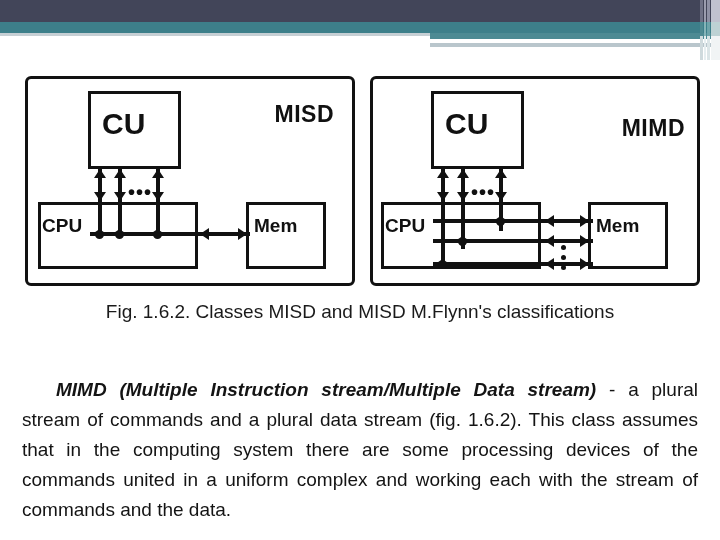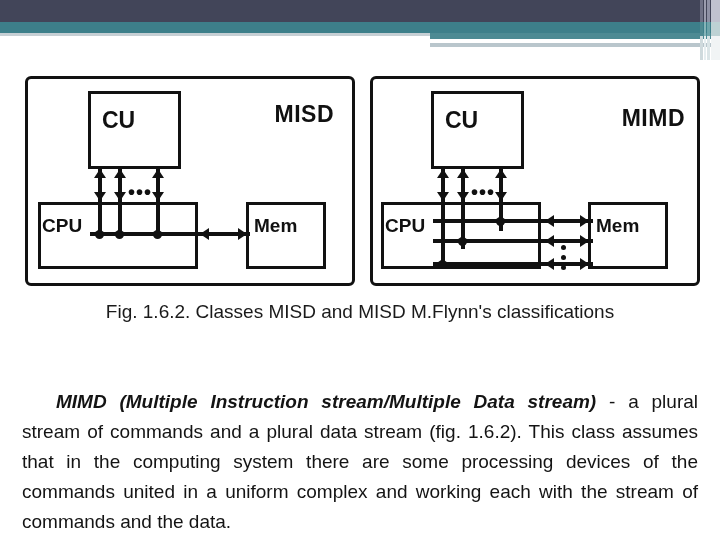--- a/index.html
+++ b/index.html
@@ -122,21 +122,21 @@
 
   .panel-title {
     position: absolute;
     font-weight: bold;
     font-size: 23px;
     letter-spacing: 0.5px;
     color: #111;
     font-family: "Liberation Sans", sans-serif;
   }
   #title-misd { right: 18px; top: 22px; }
-  #title-mimd { right: 12px; top: 26px; }
+  #title-mimd { right: 12px; top: 36px; }
 
   .node {
     position: absolute;
     border: 3px solid #111;
     background: #fff;
     box-sizing: border-box;
     font-weight: bold;
     color: #111;
     font-family: "Liberation Sans", sans-serif;
   }
@@ -145,21 +145,21 @@
     font-weight: bold;
     color: #111;
     font-size: 19px;
     font-family: "Liberation Sans", sans-serif;
   }
 
   
   .cu-box { width: 93px; height: 78px; }
   #cu-misd { left: 60px; top: 12px; }
   #cu-mimd { left: 58px; top: 12px; }
-  .cu-text { font-size: 23px; }
+  .cu-text { font-size: 30px; }
   #cu-misd-label { left: 74px; top: 28px; }
   #cu-mimd-label { left: 72px; top: 28px; }
 
   
   .cpu-box { width: 160px; height: 67px; }
   #cpu-misd { left: 10px; top: 123px; }
   #cpu-mimd { left: 8px; top: 123px; }
   #cpu-misd-label { left: 14px; top: 136px; }
   #cpu-mimd-label { left: 12px; top: 136px; }
 
@@ -246,21 +246,21 @@
     text-align: center;
     font-size: 19px;
     color: #1a1a1a;
     line-height: 24px;
     font-family: "Liberation Sans", sans-serif;
   }
 
   
   #body-text {
     position: absolute;
-    left: 22px; top: 368px;
+    left: 22px; top: 356px;
     width: 676px;
     font-size: 19px;
     line-height: 30px;
     color: #141414;
     text-align: justify;
     text-indent: 34px;
     font-family: "Liberation Sans", sans-serif;
   }
   #body-text b {
     font-weight: bold;

